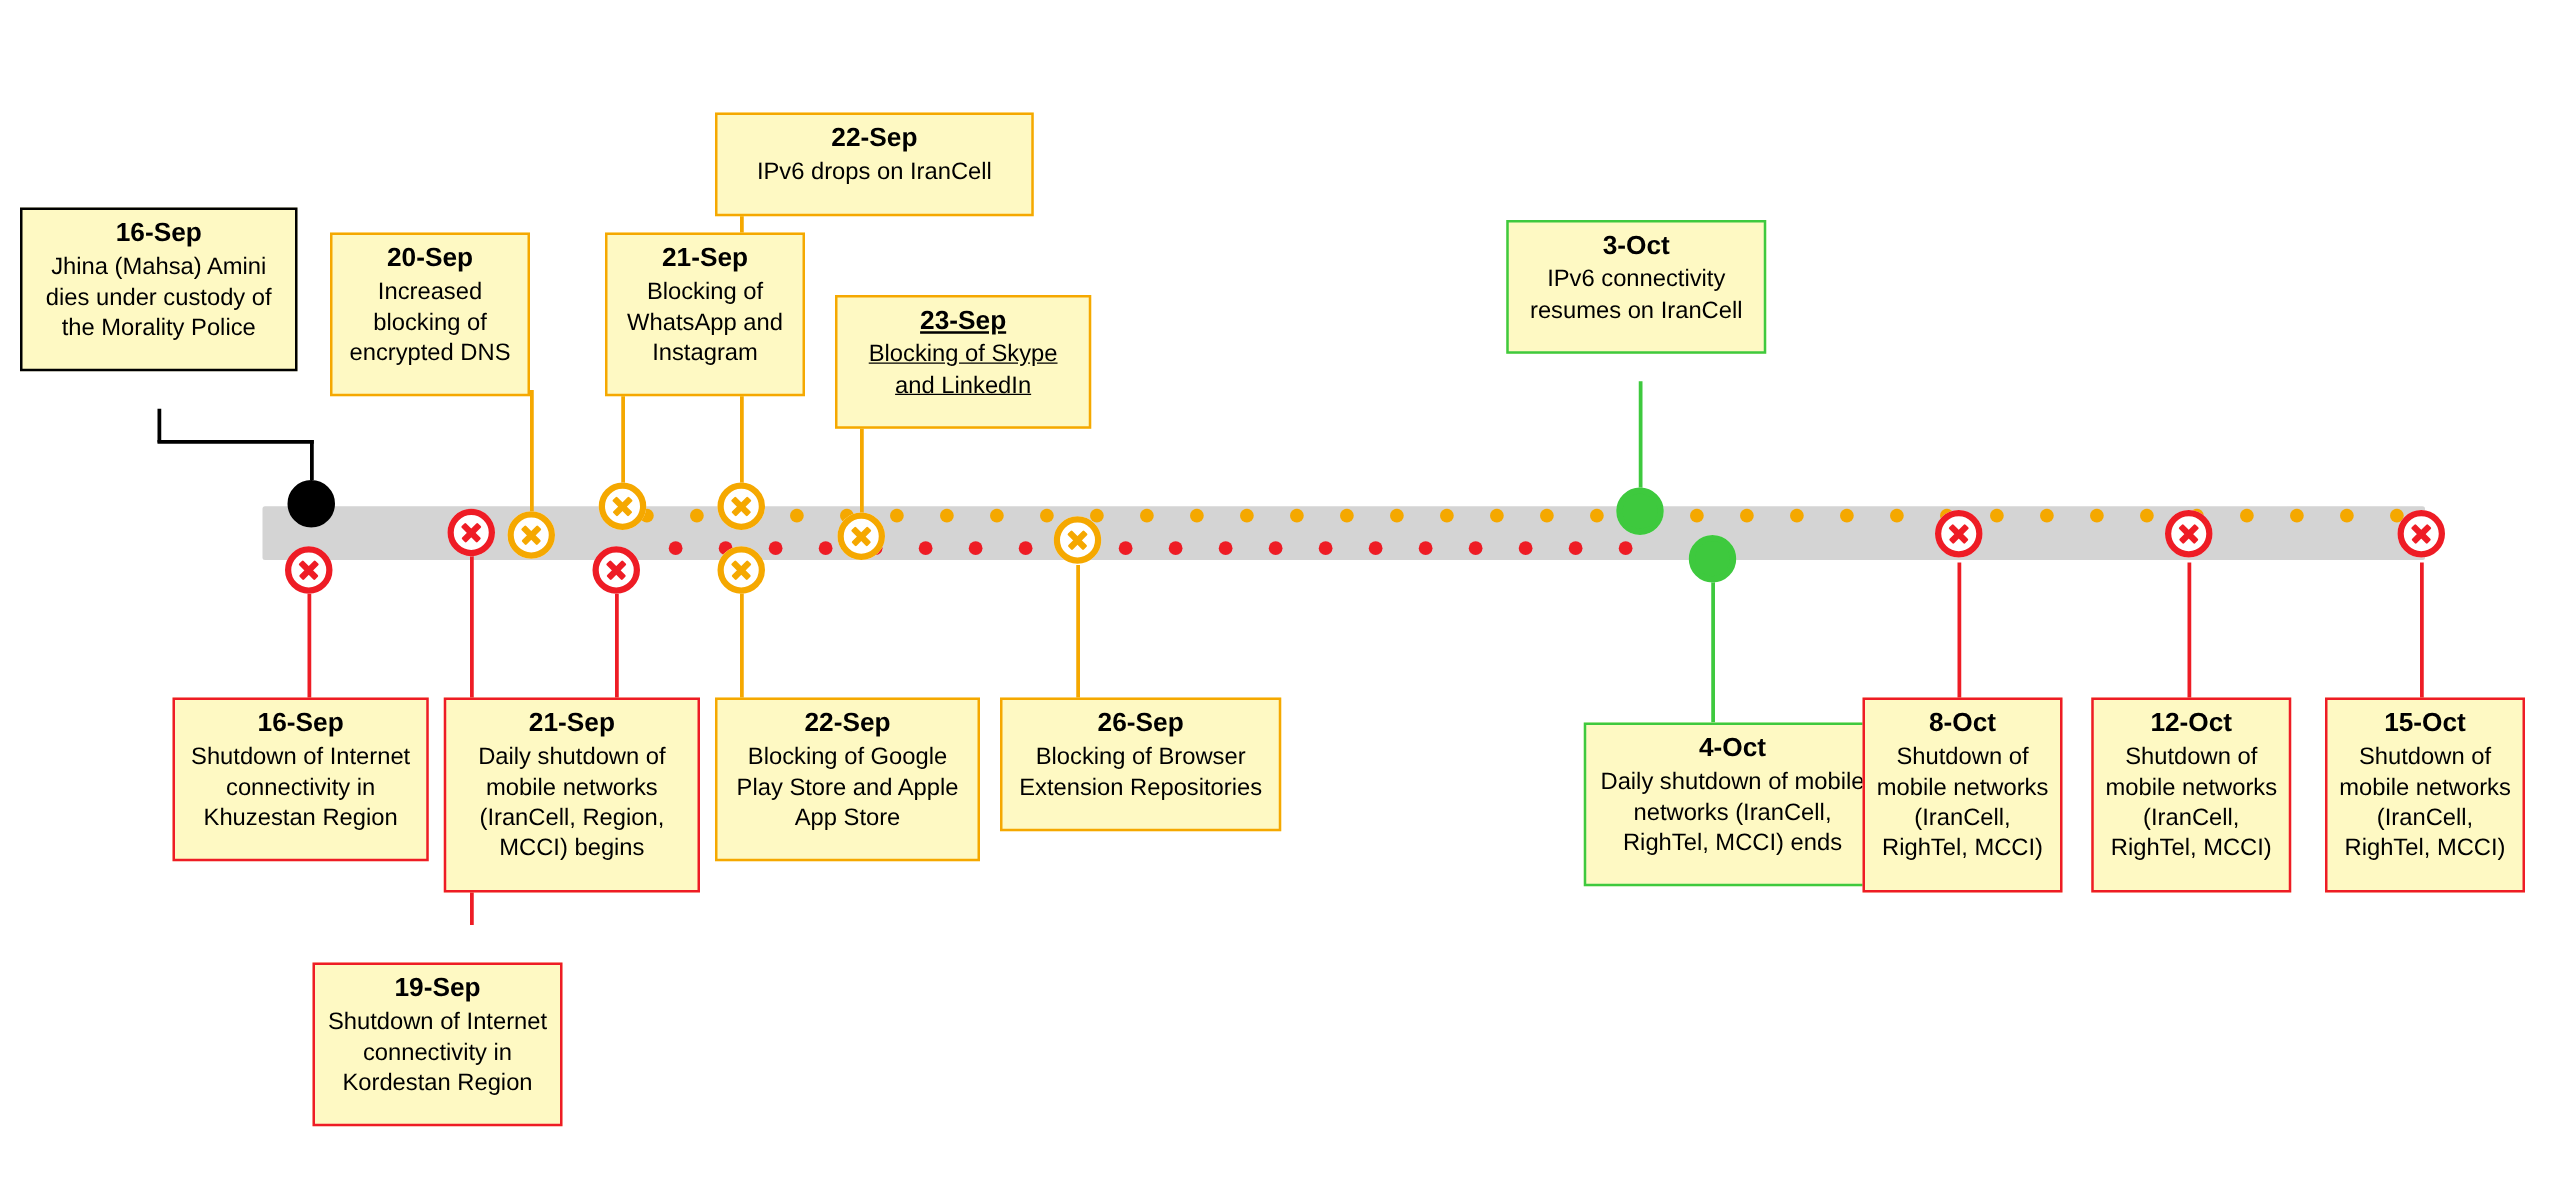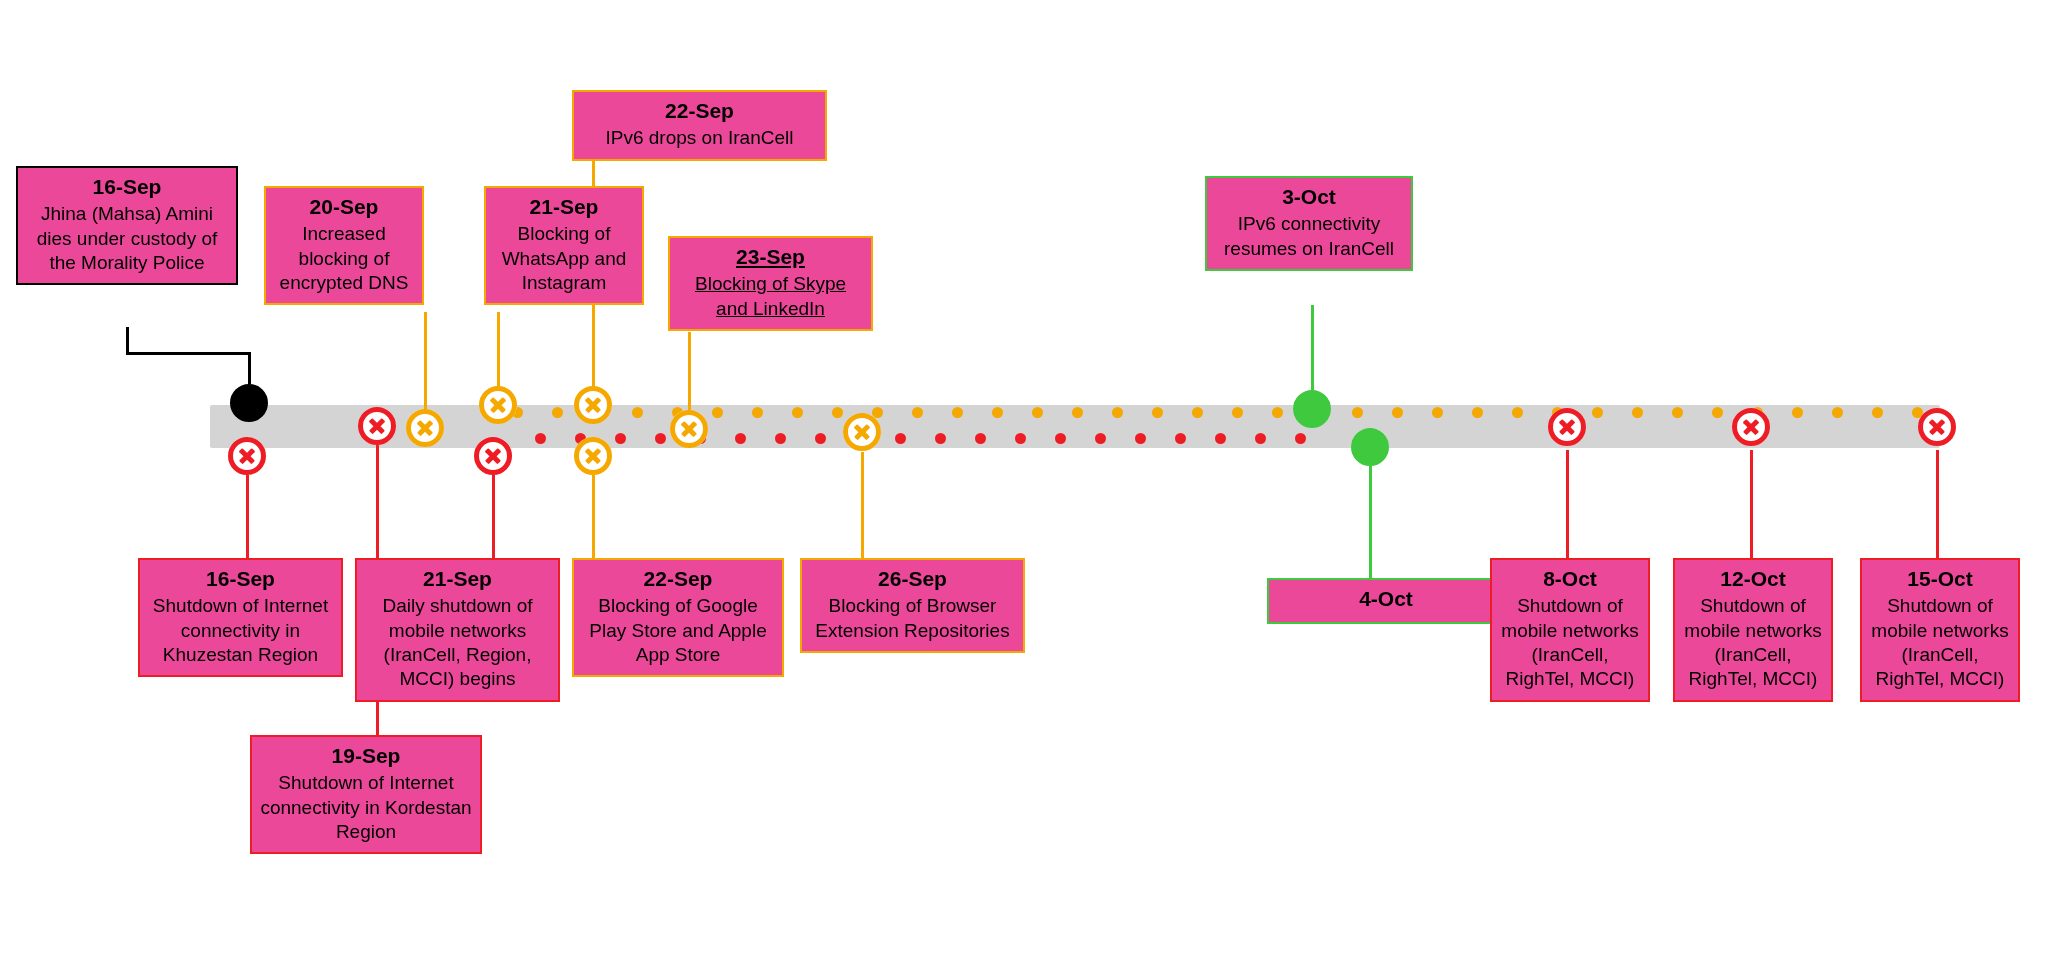--- a/index.html
+++ b/index.html
@@ -70,23 +70,23 @@
   .connector {
     position: absolute;
     background: #000;
   }
 
   
   .label-box {
     position: absolute;
     box-sizing: border-box;
     border: 2.5px solid #000;
-    background: #ec4899;
+    background: #fef9c3;
     text-align: center;
-    padding: 6px 8px 8px 8px;
+    padding: 6px 8px 20px 8px;
   }
   .label-box .date {
     font-weight: bold;
     font-size: 21px;
     color: #000;
     line-height: 1.25;
     margin-bottom: 2px;
     white-space: nowrap;
   }
   .label-box .desc {
@@ -308,21 +308,21 @@
   <div class="label-box" style="left:1205px; top:176px; width:208px; border-color:#3ec93e;">
     <div class="date">3-Oct</div>
     <div class="desc">IPv6 connectivity resumes on IranCell</div>
   </div>
 
   <div class="label-box" style="left:138px; top:558px; width:205px; border-color:#ee1c25;">
     <div class="date">16-Sep</div>
     <div class="desc">Shutdown of Internet connectivity in Khuzestan Region</div>
   </div>
 
-  <div class="label-box" style="left:250px; top:735px; width:232px; border-color:#ee1c25;">
+  <div class="label-box" style="left:250px; top:770px; width:200px; border-color:#ee1c25;">
     <div class="date">19-Sep</div>
     <div class="desc">Shutdown of Internet connectivity in Kordestan Region</div>
   </div>
 
   <div class="label-box" style="left:355px; top:558px; width:205px; border-color:#ee1c25;">
     <div class="date">21-Sep</div>
     <div class="desc">Daily shutdown of mobile networks (IranCell, Region, MCCI) begins</div>
   </div>
 
   <div class="label-box" style="left:572px; top:558px; width:212px; border-color:#f5a800;">
@@ -330,20 +330,21 @@
     <div class="desc">Blocking of Google Play Store and Apple App Store</div>
   </div>
 
   <div class="label-box" style="left:800px; top:558px; width:225px; border-color:#f5a800;">
     <div class="date">26-Sep</div>
     <div class="desc">Blocking of Browser Extension Repositories</div>
   </div>
 
   <div class="label-box" style="left:1267px; top:578px; width:238px; border-color:#3ec93e;">
     <div class="date">4-Oct</div>
+    <div class="desc">Daily shutdown of mobile networks (IranCell, RighTel, MCCI) ends</div>
   </div>
 
   <div class="label-box" style="left:1490px; top:558px; width:160px; border-color:#ee1c25;">
     <div class="date">8-Oct</div>
     <div class="desc">Shutdown of mobile networks (IranCell, RighTel, MCCI)</div>
   </div>
 
   <div class="label-box" style="left:1673px; top:558px; width:160px; border-color:#ee1c25;">
     <div class="date">12-Oct</div>
     <div class="desc">Shutdown of mobile networks (IranCell, RighTel, MCCI)</div>

